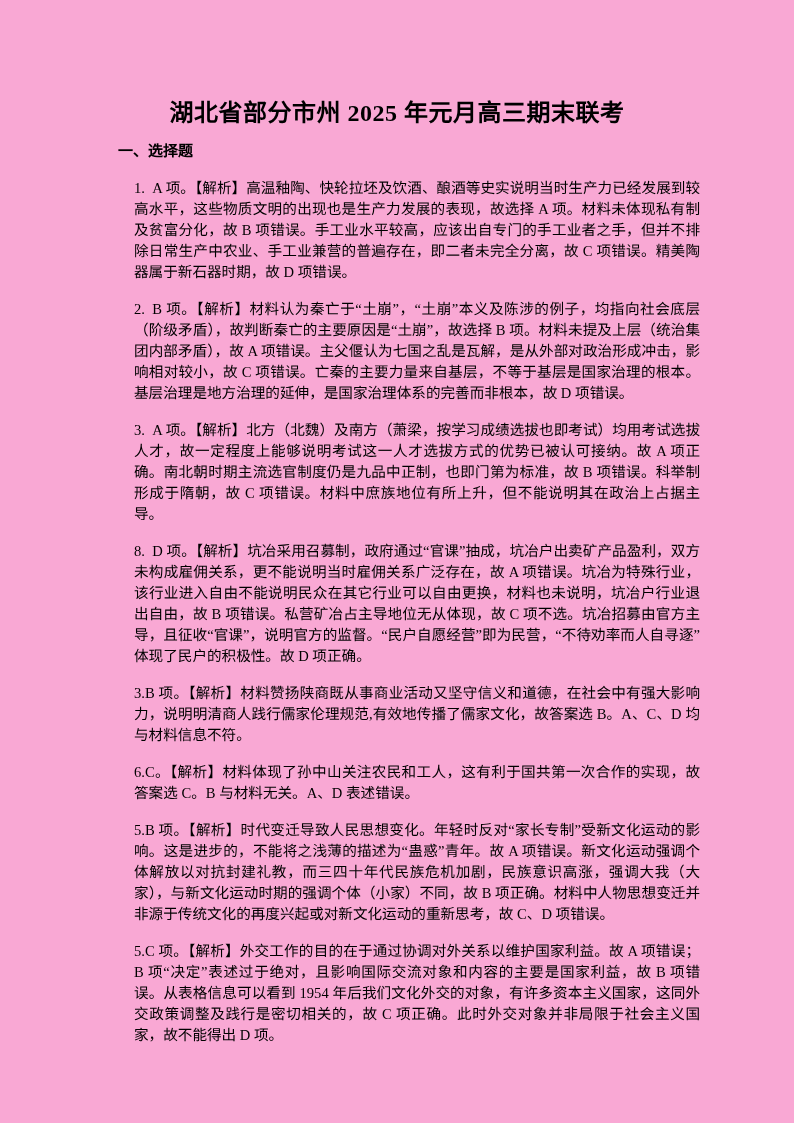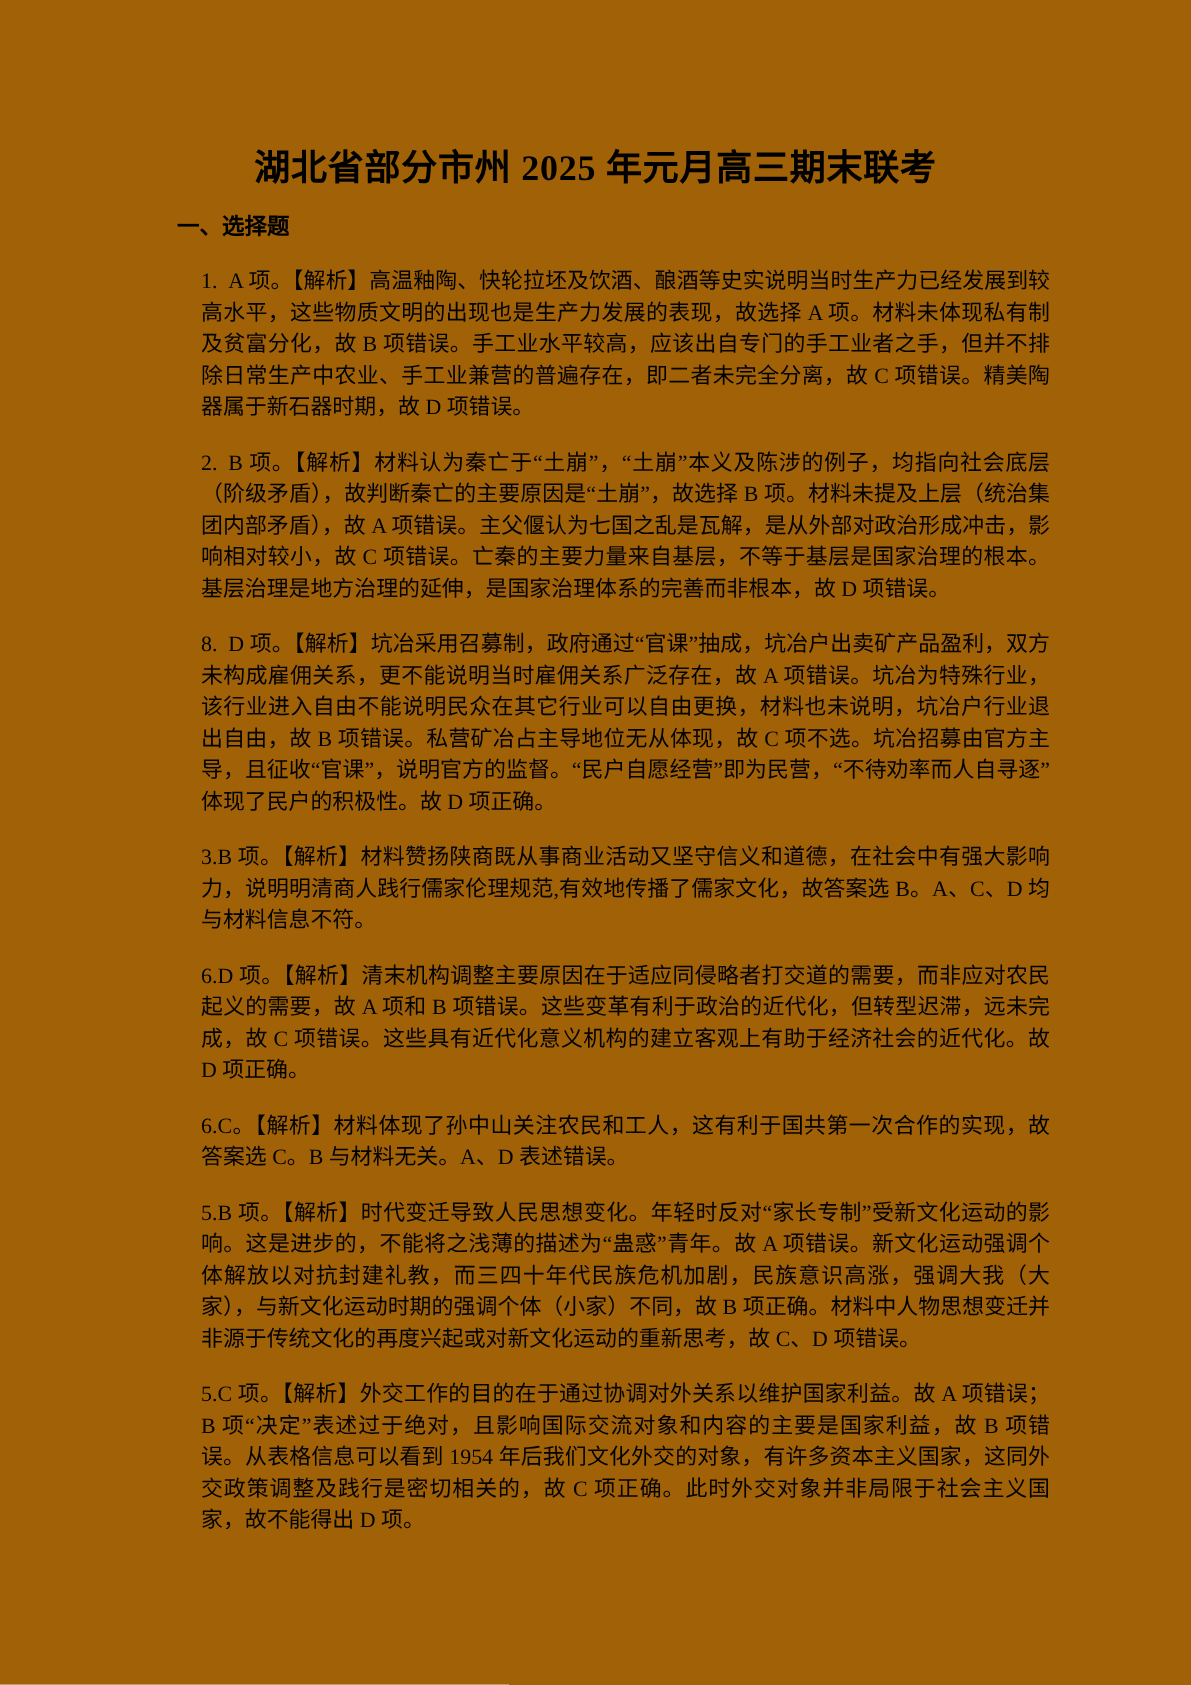--- a/index.html
+++ b/index.html
@@ -7,42 +7,42 @@
   body {
     width: 794px;
     height: 1123px;
     background: #ffffff;
     overflow: hidden;
   }
   .page {
     position: relative;
     width: 794px;
     height: 1123px;
-    background: #a16207;
+    background: #f9a8d4;
     color: #000000;
     font-family: "Liberation Serif", "DejaVu Serif", serif;
   }
   .doc-header {
     padding-top: 92px;
     text-align: center;
   }
   .title-line {
     margin: 0;
     font-size: 24px;
     font-weight: bold;
     line-height: 43px;
     letter-spacing: 0.5px;
     font-family: "Liberation Serif", "DejaVu Serif", serif;
   }
   .section-heading {
     margin: 6px 78px 0 118px;
     font-size: 15px;
     font-weight: bold;
     line-height: 21px;
-    font-family: Liberation Sans, sans-serif;
+    font-family: Liberation Serif, serif;
   }
   .answers {
     margin: 0 78px 0 118px;
     font-size: 14.6px;
     line-height: 21px;
     text-align: justify;
     text-justify: inter-ideograph;
   }
   .answer {
     margin: 16px;
@@ -56,20 +56,20 @@
 <div class="page">
   <header class="doc-header">
     <h1 class="title-line">湖北省部分市州 2025 年元月高三期末联考</h1>
   </header>
 
   <h2 class="section-heading">一、选择题</h2>
 
   <div class="answers">
     <p class="answer">1. A 项。【解析】高温釉陶、快轮拉坯及饮酒、酿酒等史实说明当时生产力已经发展到较高水平，这些物质文明的出现也是生产力发展的表现，故选择 A 项。材料未体现私有制及贫富分化，故 B 项错误。手工业水平较高，应该出自专门的手工业者之手，但并不排除日常生产中农业、手工业兼营的普遍存在，即二者未完全分离，故 C 项错误。精美陶器属于新石器时期，故 D 项错误。</p>
     <p class="answer">2. B 项。【解析】材料认为秦亡于“土崩”，“土崩”本义及陈涉的例子，均指向社会底层（阶级矛盾），故判断秦亡的主要原因是“土崩”，故选择 B 项。材料未提及上层（统治集团内部矛盾），故 A 项错误。主父偃认为七国之乱是瓦解，是从外部对政治形成冲击，影响相对较小，故 C 项错误。亡秦的主要力量来自基层，不等于基层是国家治理的根本。基层治理是地方治理的延伸，是国家治理体系的完善而非根本，故 D 项错误。</p>
+    <p class="answer">3. A 项。【解析】北方（北魏）及南方（萧梁，按学习成绩选拔也即考试）均用考试选拔人才，故一定程度上能够说明考试这一人才选拔方式的优势已被认可接纳。故 A 项正确。南北朝时期主流选官制度仍是九品中正制，也即门第为标准，故 B 项错误。科举制形成于隋朝，故 C 项错误。材料中庶族地位有所上升，但不能说明其在政治上占据主导。</p>
     <p class="answer">8. D 项。【解析】坑冶采用召募制，政府通过“官课”抽成，坑冶户出卖矿产品盈利，双方未构成雇佣关系，更不能说明当时雇佣关系广泛存在，故 A 项错误。坑冶为特殊行业，该行业进入自由不能说明民众在其它行业可以自由更换，材料也未说明，坑冶户行业退出自由，故 B 项错误。私营矿冶占主导地位无从体现，故 C 项不选。坑冶招募由官方主导，且征收“官课”，说明官方的监督。“民户自愿经营”即为民营，“不待劝率而人自寻逐”体现了民户的积极性。故 D 项正确。</p>
     <p class="answer">3.B 项。【解析】材料赞扬陕商既从事商业活动又坚守信义和道德，在社会中有强大影响力，说明明清商人践行儒家伦理规范,有效地传播了儒家文化，故答案选 B。A、C、D 均与材料信息不符。</p>
-    <p class="answer">6.D 项。【解析】清末机构调整主要原因在于适应同侵略者打交道的需要，而非应对农民起义的需要，故 A 项和 B 项错误。这些变革有利于政治的近代化，但转型迟滞，远未完成，故 C 项错误。这些具有近代化意义机构的建立客观上有助于经济社会的近代化。故 D 项正确。</p>
     <p class="answer">6.C。【解析】材料体现了孙中山关注农民和工人，这有利于国共第一次合作的实现，故答案选 C。B 与材料无关。A、D 表述错误。</p>
     <p class="answer">5.B 项。【解析】时代变迁导致人民思想变化。年轻时反对“家长专制”受新文化运动的影响。这是进步的，不能将之浅薄的描述为“蛊惑”青年。故 A 项错误。新文化运动强调个体解放以对抗封建礼教，而三四十年代民族危机加剧，民族意识高涨，强调大我（大家），与新文化运动时期的强调个体（小家）不同，故 B 项正确。材料中人物思想变迁并非源于传统文化的再度兴起或对新文化运动的重新思考，故 C、D 项错误。</p>
     <p class="answer">5.C 项。【解析】外交工作的目的在于通过协调对外关系以维护国家利益。故 A 项错误；B 项“决定”表述过于绝对，且影响国际交流对象和内容的主要是国家利益，故 B 项错误。从表格信息可以看到 1954 年后我们文化外交的对象，有许多资本主义国家，这同外交政策调整及践行是密切相关的，故 C 项正确。此时外交对象并非局限于社会主义国家，故不能得出 D 项。</p>
   </div>
 </div>
 
 </body></html>

